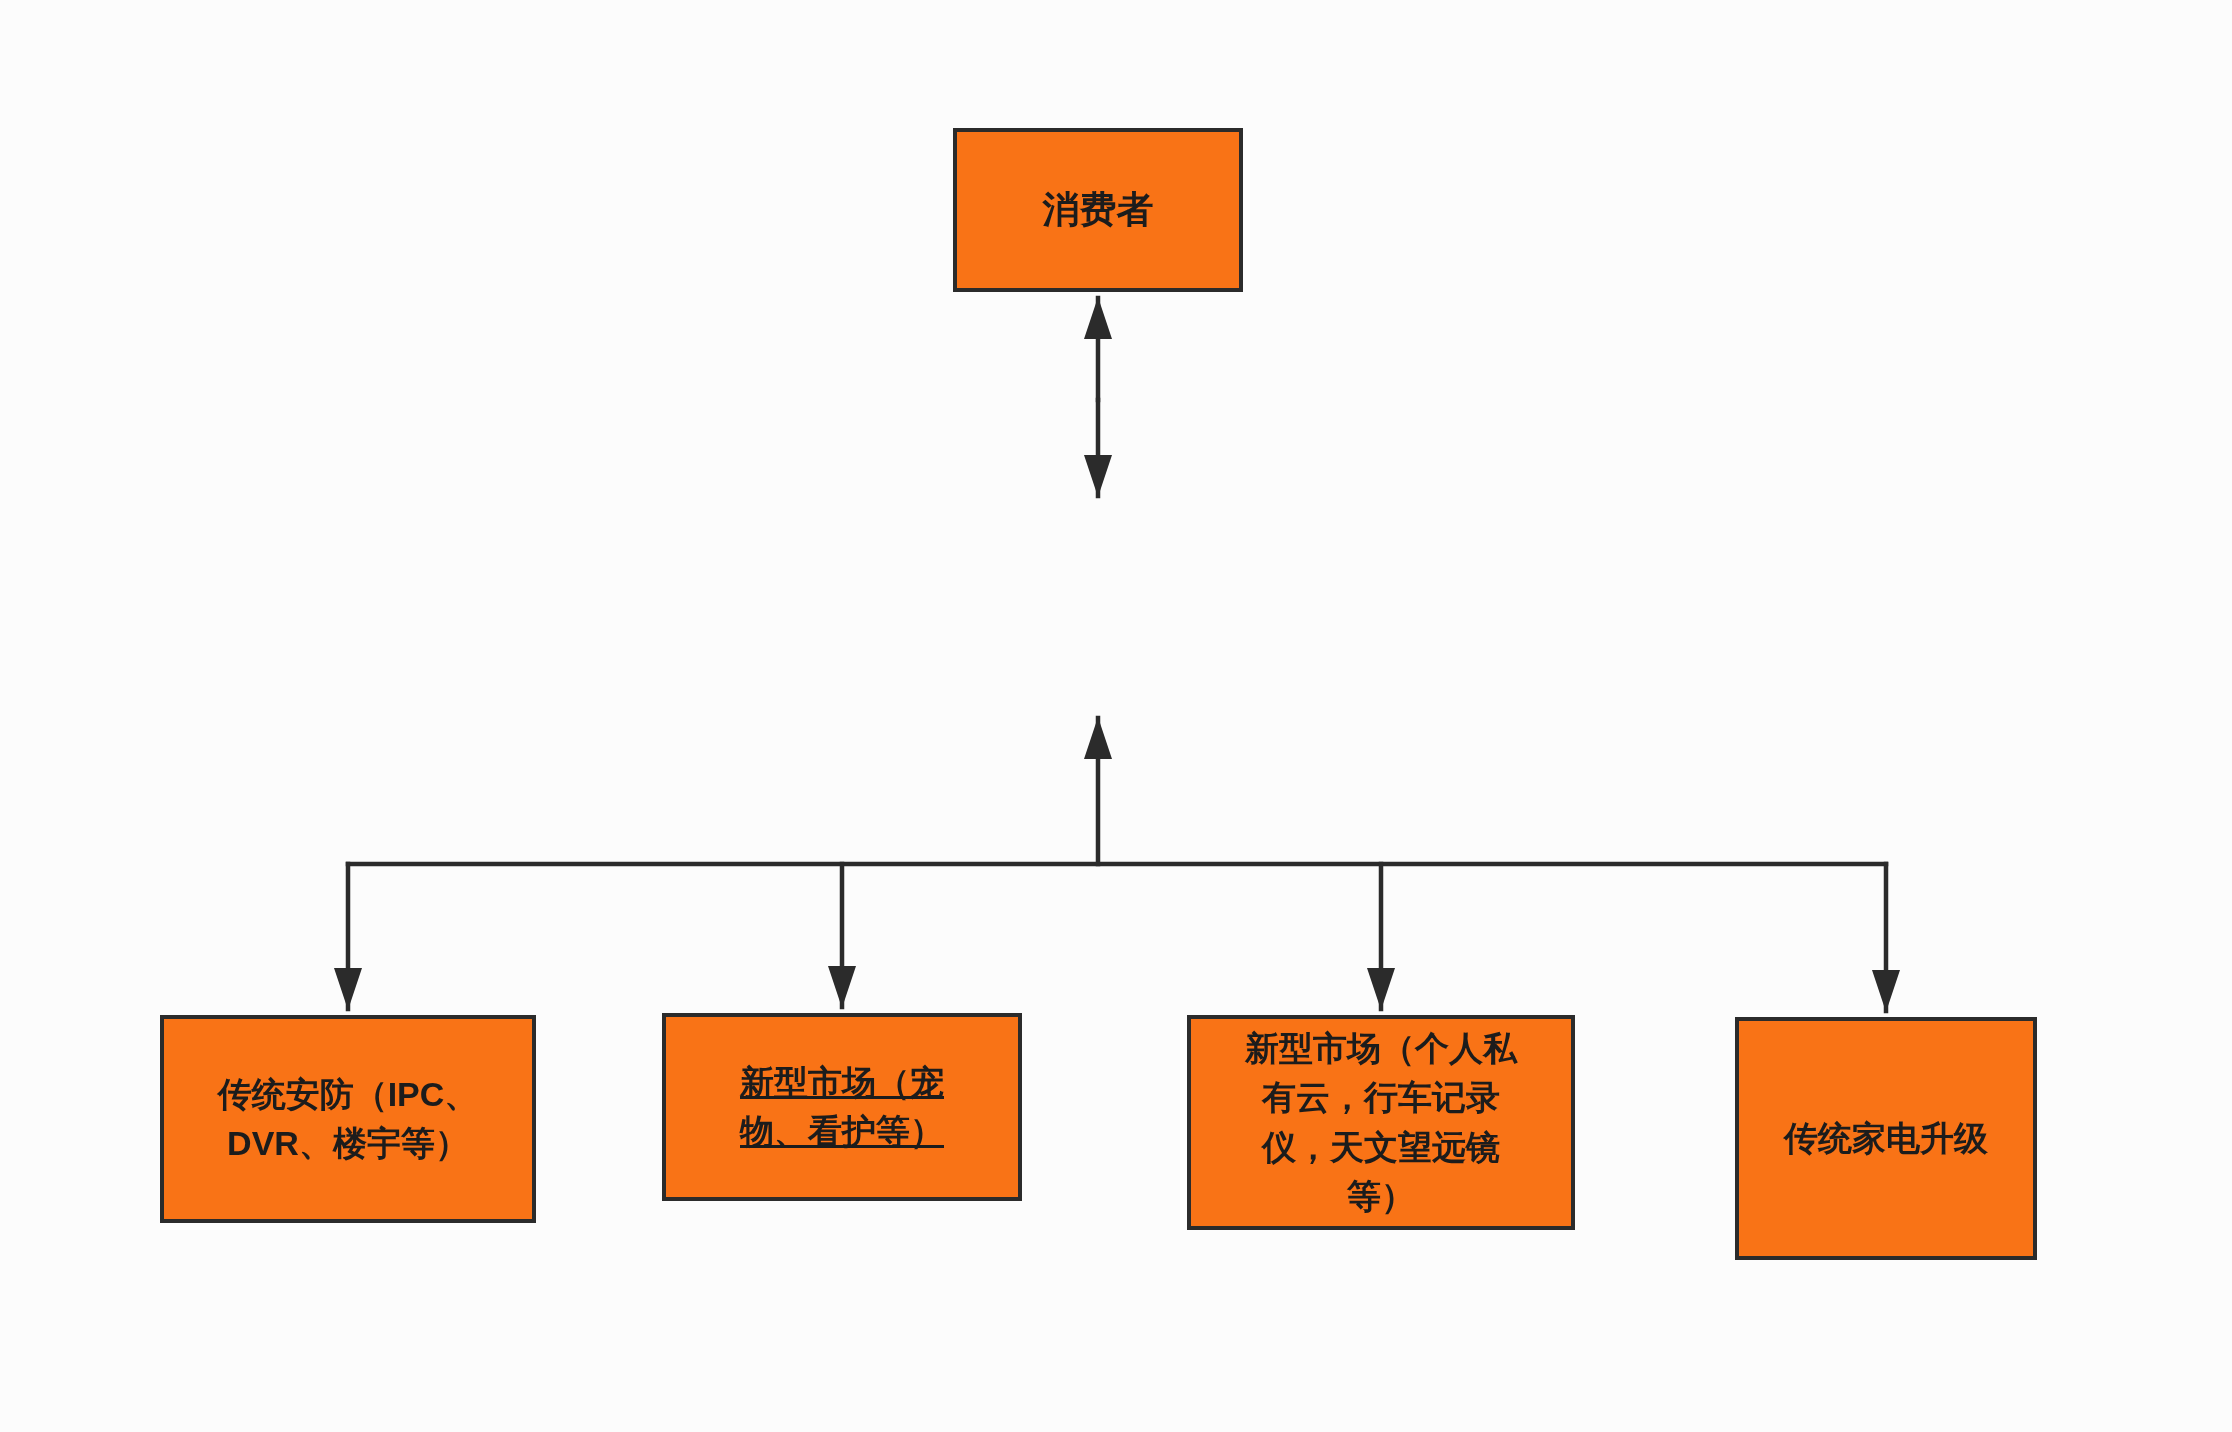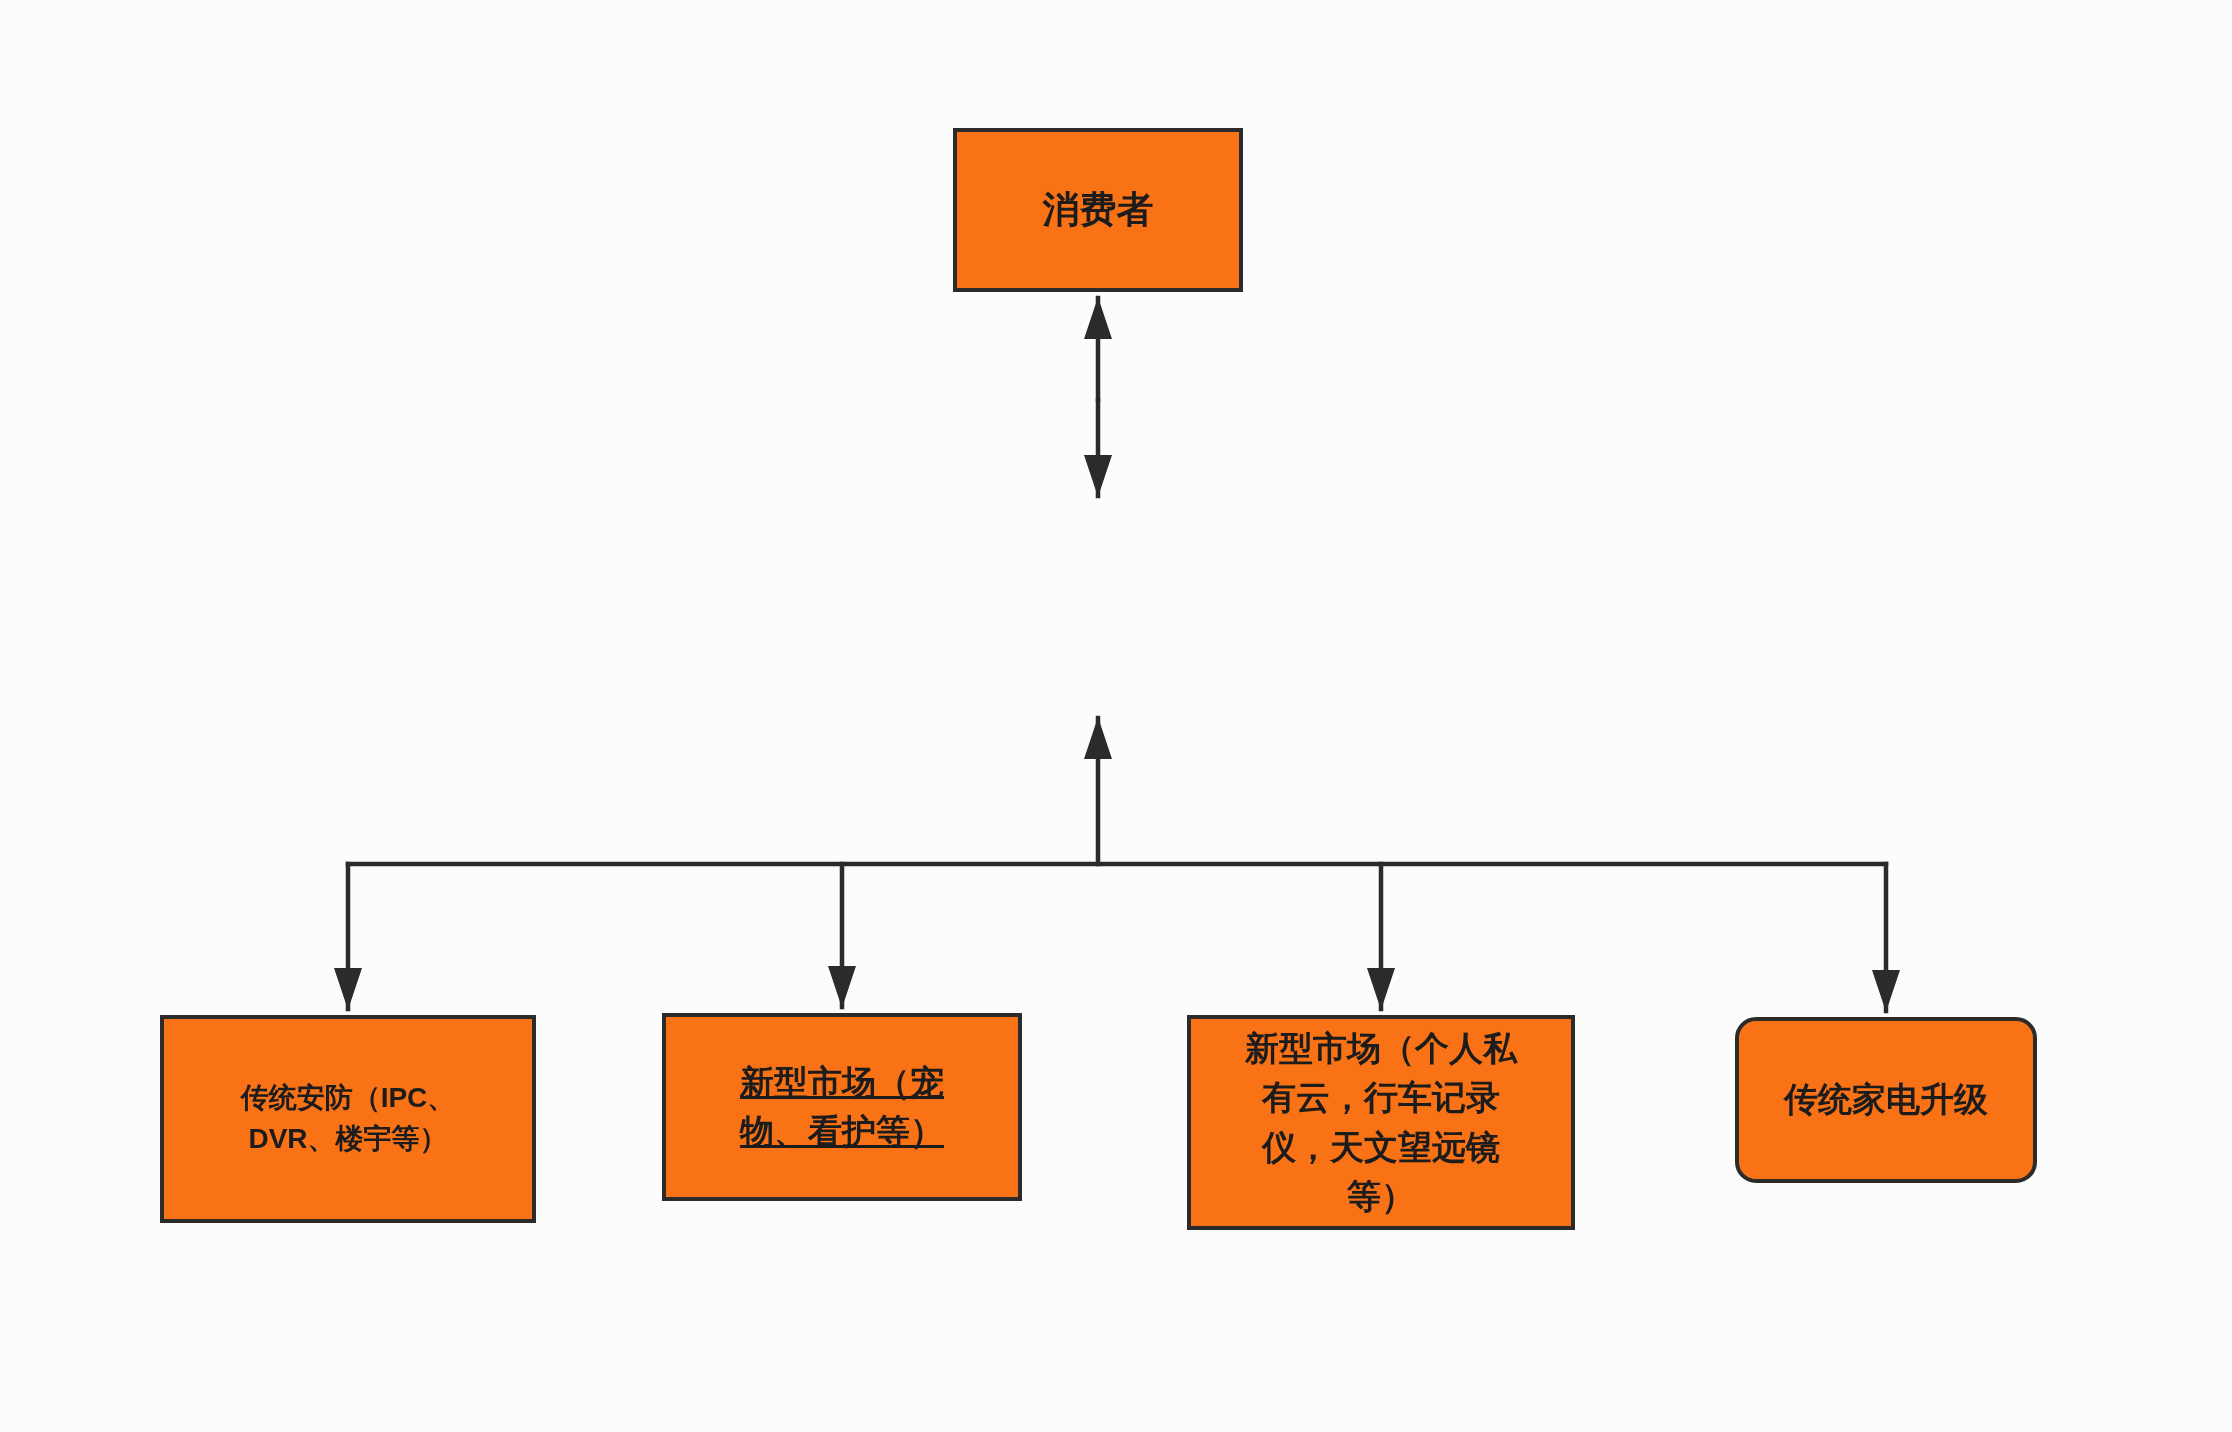--- a/index.html
+++ b/index.html
@@ -44,38 +44,37 @@
     font-size: 37px;
   }
   .node-platform {
     left: 160px; top: 502px;
     width: 1876px; height: 210px;
     font-size: 37px;
   }
   .node-branch1 {
     left: 160px; top: 1015px;
     width: 376px; height: 208px;
-    font-size: 28px;
+    font-size: 34px;
   }
   .node-branch2 {
     left: 662px; top: 1013px;
     width: 360px; height: 188px;
     font-size: 34px;
     text-decoration: underline;
   }
   .node-branch3 {
     left: 1187px; top: 1015px;
     width: 388px; height: 215px;
     font-size: 34px;
   }
   .node-branch4 {
     left: 1735px; top: 1017px;
-    width: 302px; height: 166px;
+    width: 302px; height: 243px;
     font-size: 34px;
-    border-radius: 21px;
   }
 </style>
 </head>
 <body>
 
 <div class="stage">
 
   <svg class="edges-svg" viewBox="0 0 2232 1432" xmlns="http://www.w3.org/2000/svg">
     <defs>
       <marker id="ah" viewBox="0 0 44 30" refX="42" refY="15" markerWidth="44" markerHeight="30" orient="auto" markerUnits="userSpaceOnUse">

